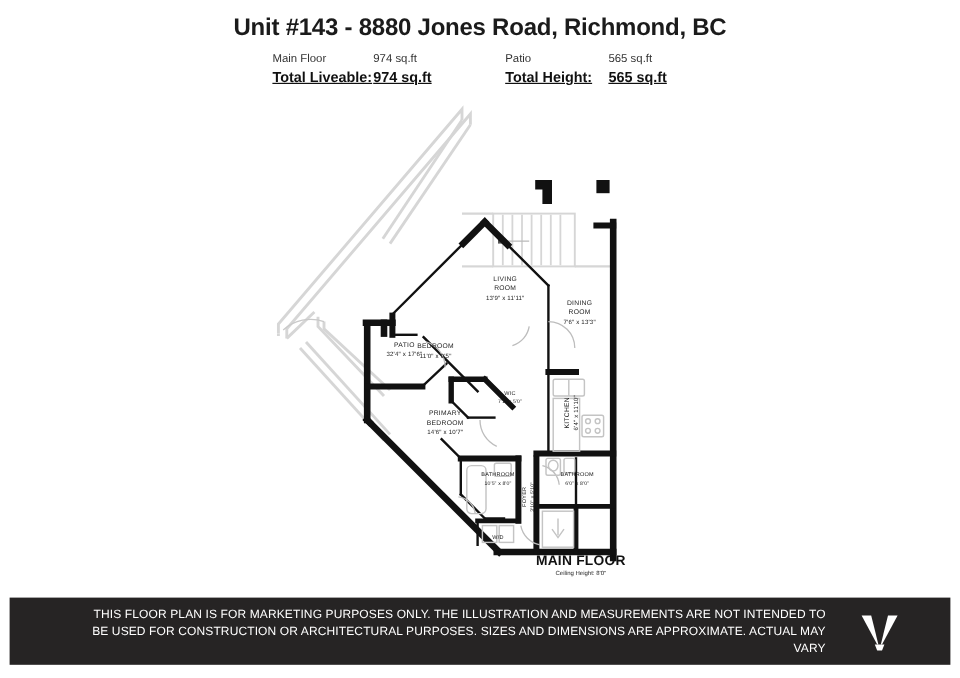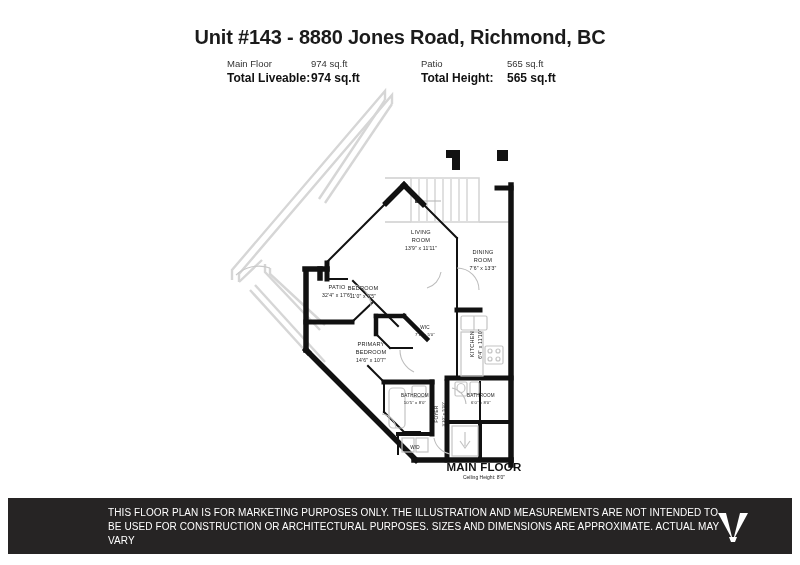--- a/index.html
+++ b/index.html
@@ -6,35 +6,35 @@
   body{
     width:800px;height:565px;
     background:#ffffff;
     font-family:"Liberation Sans", sans-serif;
     overflow:hidden;
     position:relative;
   }
   #page{position:relative;width:800px;height:565px;background:#fff;}
 
   
-  .header{padding-top:26px;text-align:center;}
+  .header{padding-top:12px;text-align:center;}
   .title{
     font-size:20px;font-weight:bold;color:#1b1b1b;
     letter-spacing:-0.2px;
   }
   .stats{
     margin:8px auto 0 auto;
     width:346px;
     display:grid;
     grid-template-columns:84px 110px 86px 66px;
     row-gap:1px;
     text-align:left;
   }
   .stats .sm{font-size:9.5px;color:#333;font-weight:normal;line-height:13px;}
-  .stats .bg{font-size:12px;color:#111;font-weight:bold;line-height:15px;}
+  .stats .bg{font-size:12px;color:#111;font-weight:bold;line-height:15px;text-decoration:underline;}
 
   
   .plan{position:absolute;left:0;top:82px;width:800px;height:410px;}
   .plan svg{display:block;}
 
   .rlabel{
     font-family:"Liberation Sans", sans-serif;
     fill:#1a1a1a;
     text-anchor:middle;
   }
@@ -45,22 +45,22 @@
   .mf-title{font-size:11.5px;font-weight:bold;fill:#111;letter-spacing:.2px;}
   .mf-sub{font-size:5px;fill:#222;}
 
   
   .footer{
     position:absolute;left:8px;top:498px;width:784px;height:56px;
     background:#262424;
   }
   .disc{
     position:absolute;left:60px;top:8px;width:620px;
-    text-align:left;color:#fff;
-    font-size:10px;line-height:14.2px;letter-spacing:.1px;margin-left:40px;
+    text-align:right;color:#fff;
+    font-size:10px;line-height:14.2px;letter-spacing:.1px;
   }
   .vlogo{
     position:absolute;right:38px;top:12px;width:42px;height:34px;
   }
 </style>
 </head>
 <body>
 
 <div id="page">
 

